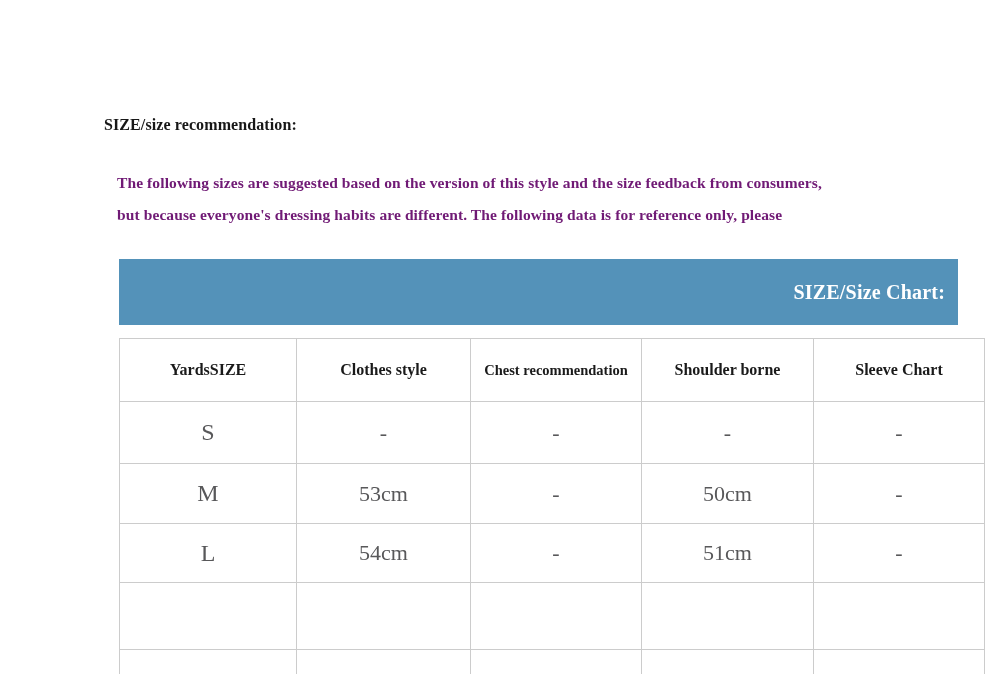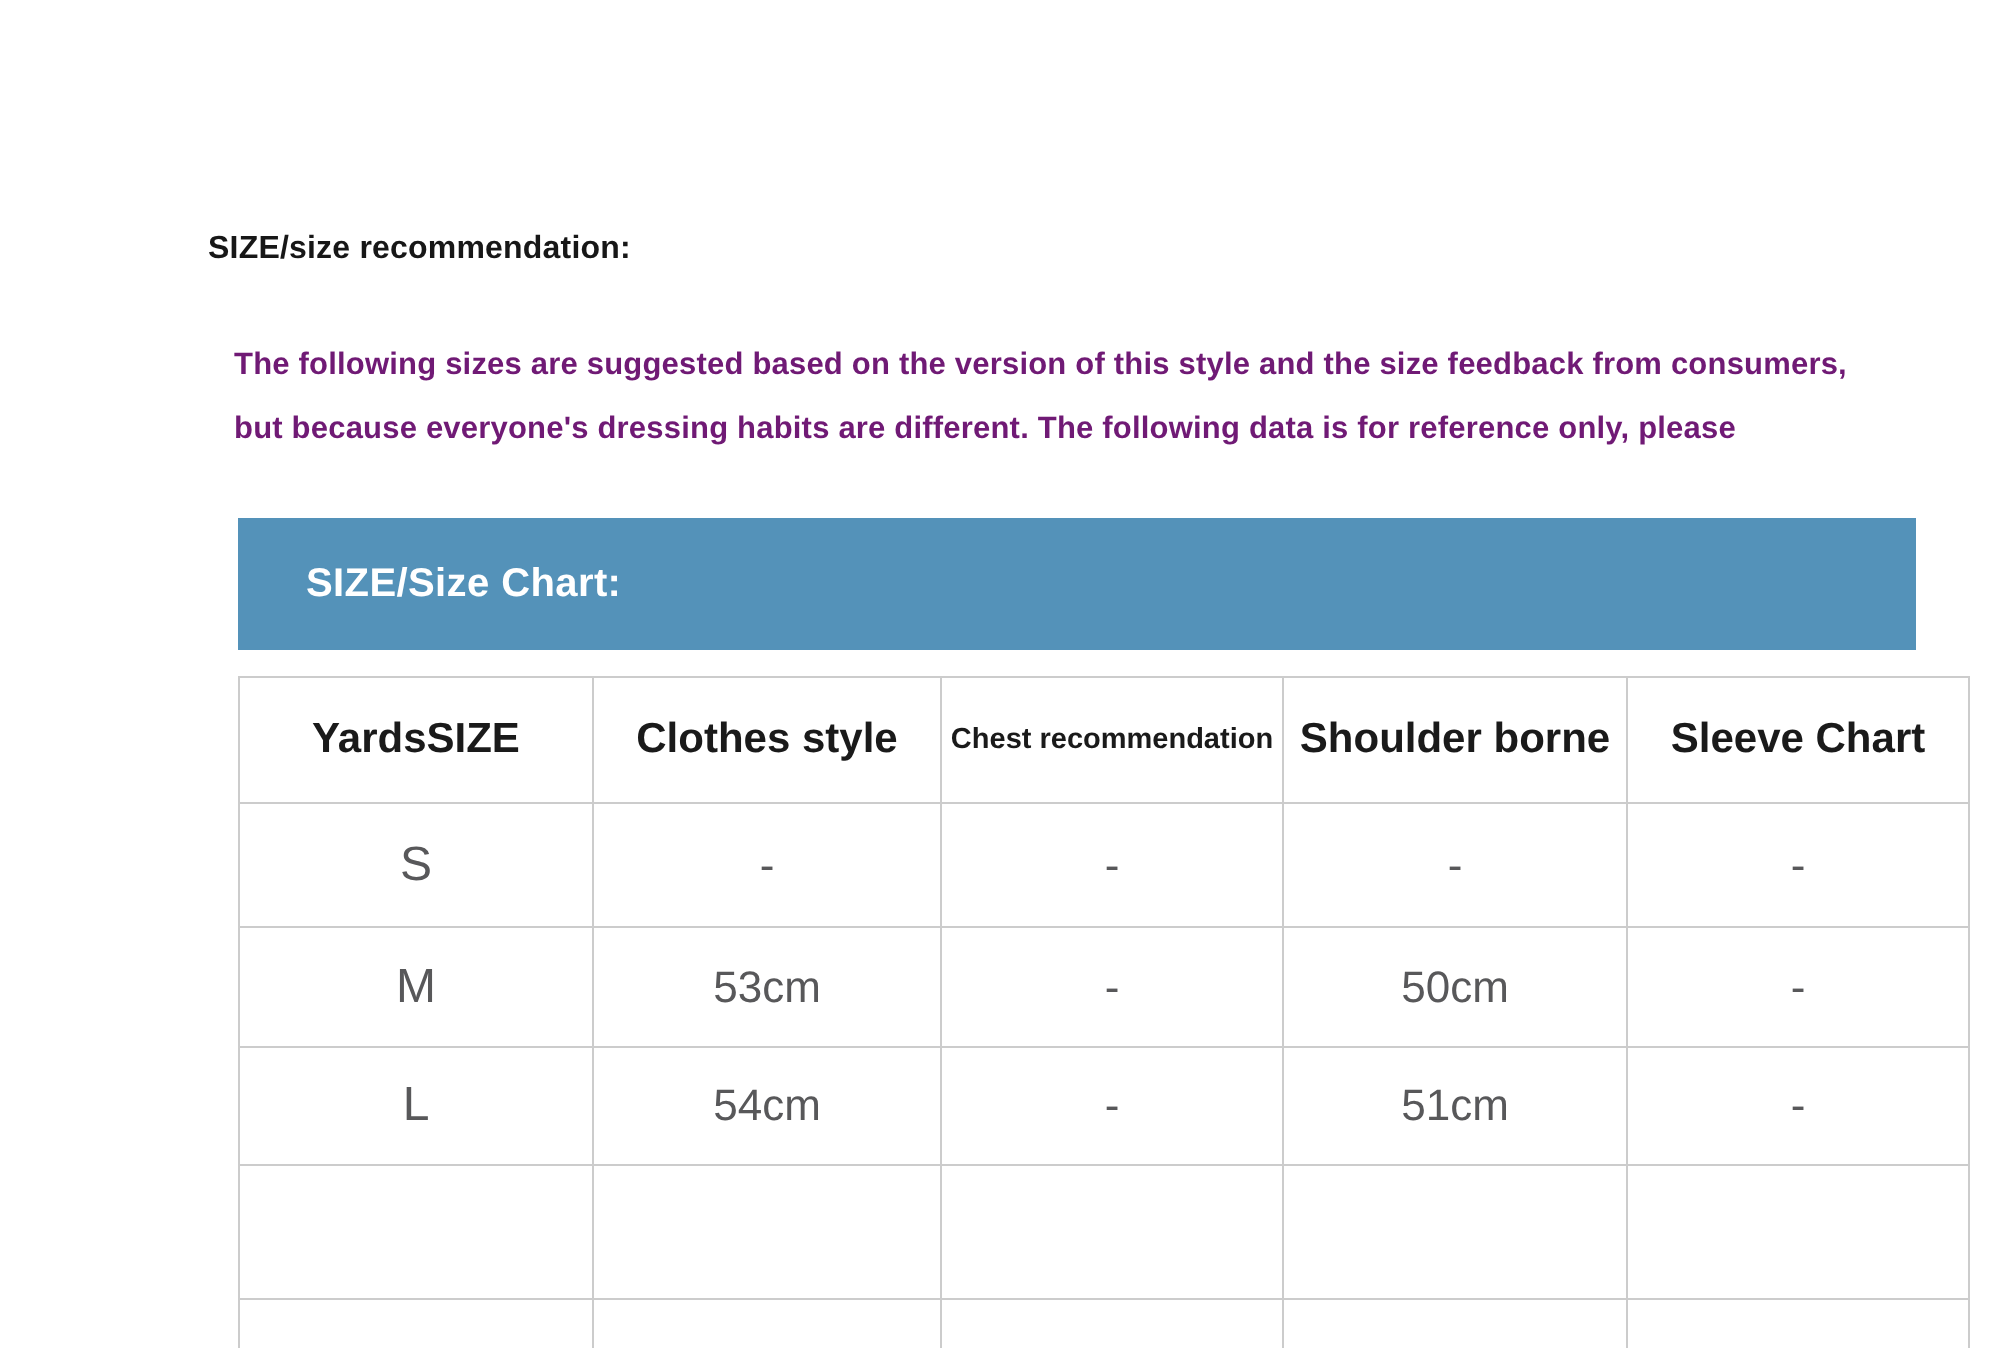--- a/index.html
+++ b/index.html
@@ -1,15 +1,15 @@
 <!DOCTYPE html>
 <html><head>
 <meta charset="utf-8">
 <style>
-  * { margin: 13px; padding: 0; box-sizing: border-box; }
+  * { margin: 13px; padding: 0; box-sizing: border-box; font-family: Liberation Serif, serif; }
   html, body {
     width: 1000px; height: 674px;
     background: #ffffff;
     font-family: "Liberation Sans", sans-serif;
     position: relative;
     overflow: hidden;
   }
   .heading {
     position: absolute;
     left: 65px; top: 77px;
@@ -36,37 +36,38 @@
   .chart-title-bar {
     height: 66px;
     background: #5492B9;
     color: #ffffff;
     display: flex;
     align-items: center;
     padding-left: 21px;
     font-size: 20px;
     font-weight: bold;
     letter-spacing: 0.2px;
+    justify-content: flex-end;
   }
   table.size-table {
     width: 100%;
     border-collapse: collapse;
     table-layout: fixed;
     border: 1px solid #cccccc;
     border-top: none;
   }
   table.size-table th,
   table.size-table td {
     border: 1px solid #cccccc;
     text-align: center;
     vertical-align: middle;
     overflow: hidden;
   }
   table.size-table th {
-    font-size: 21px;
+    font-size: 16px;
     font-weight: bold;
     color: #1a1a1a;
     height: 63px;
   }
   table.size-table th.small-head {
     font-size: 14.5px;
   }
   td.size-label-cell {
     font-size: 24px;
     font-weight: normal;

